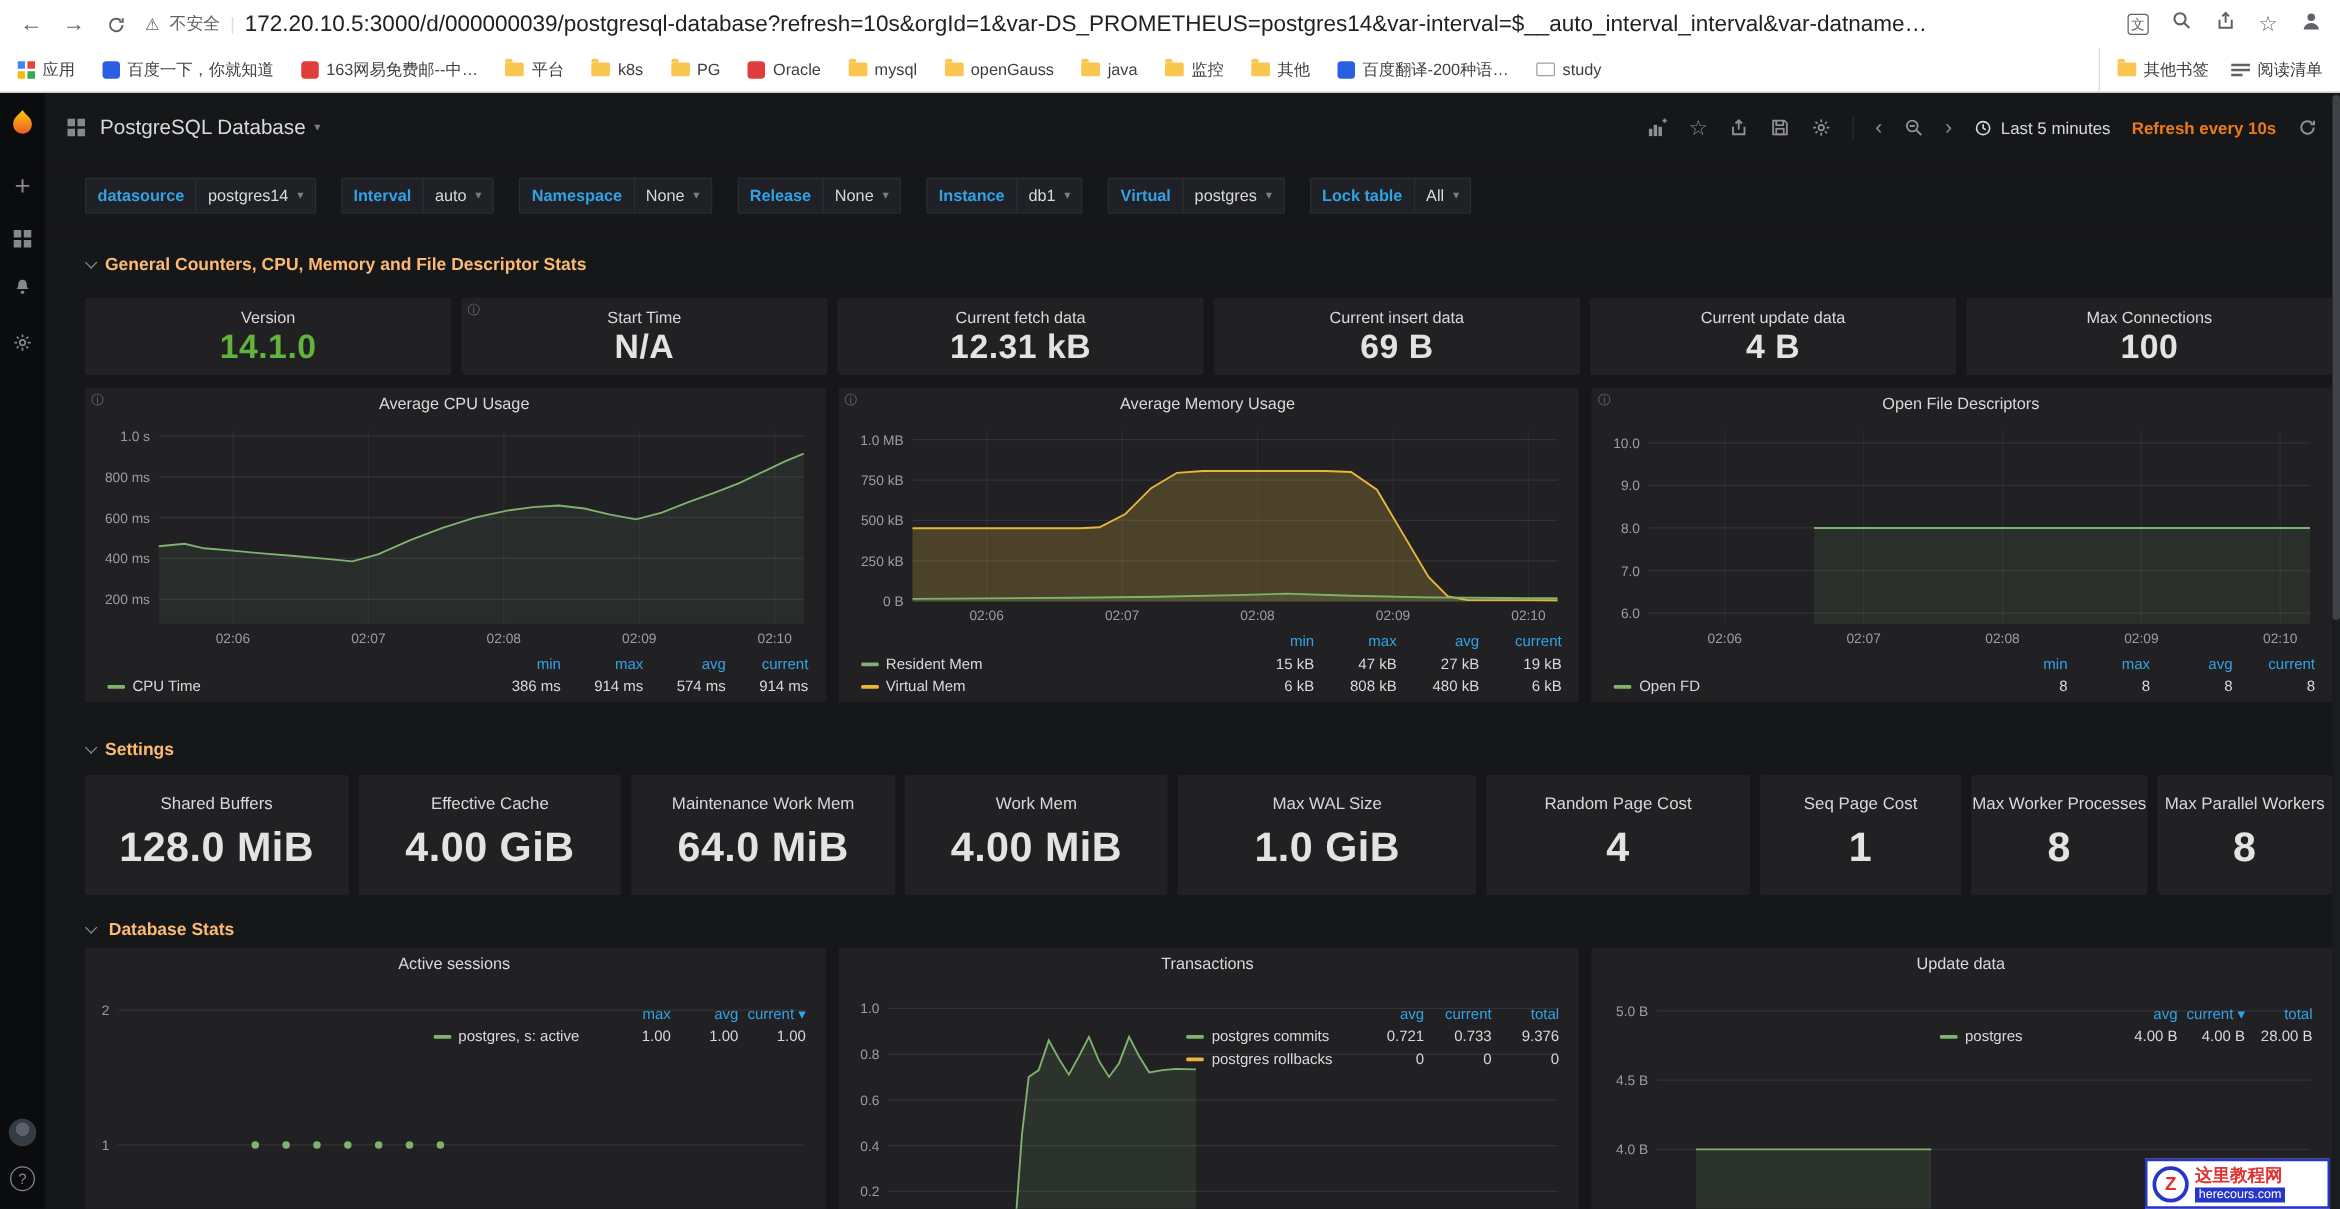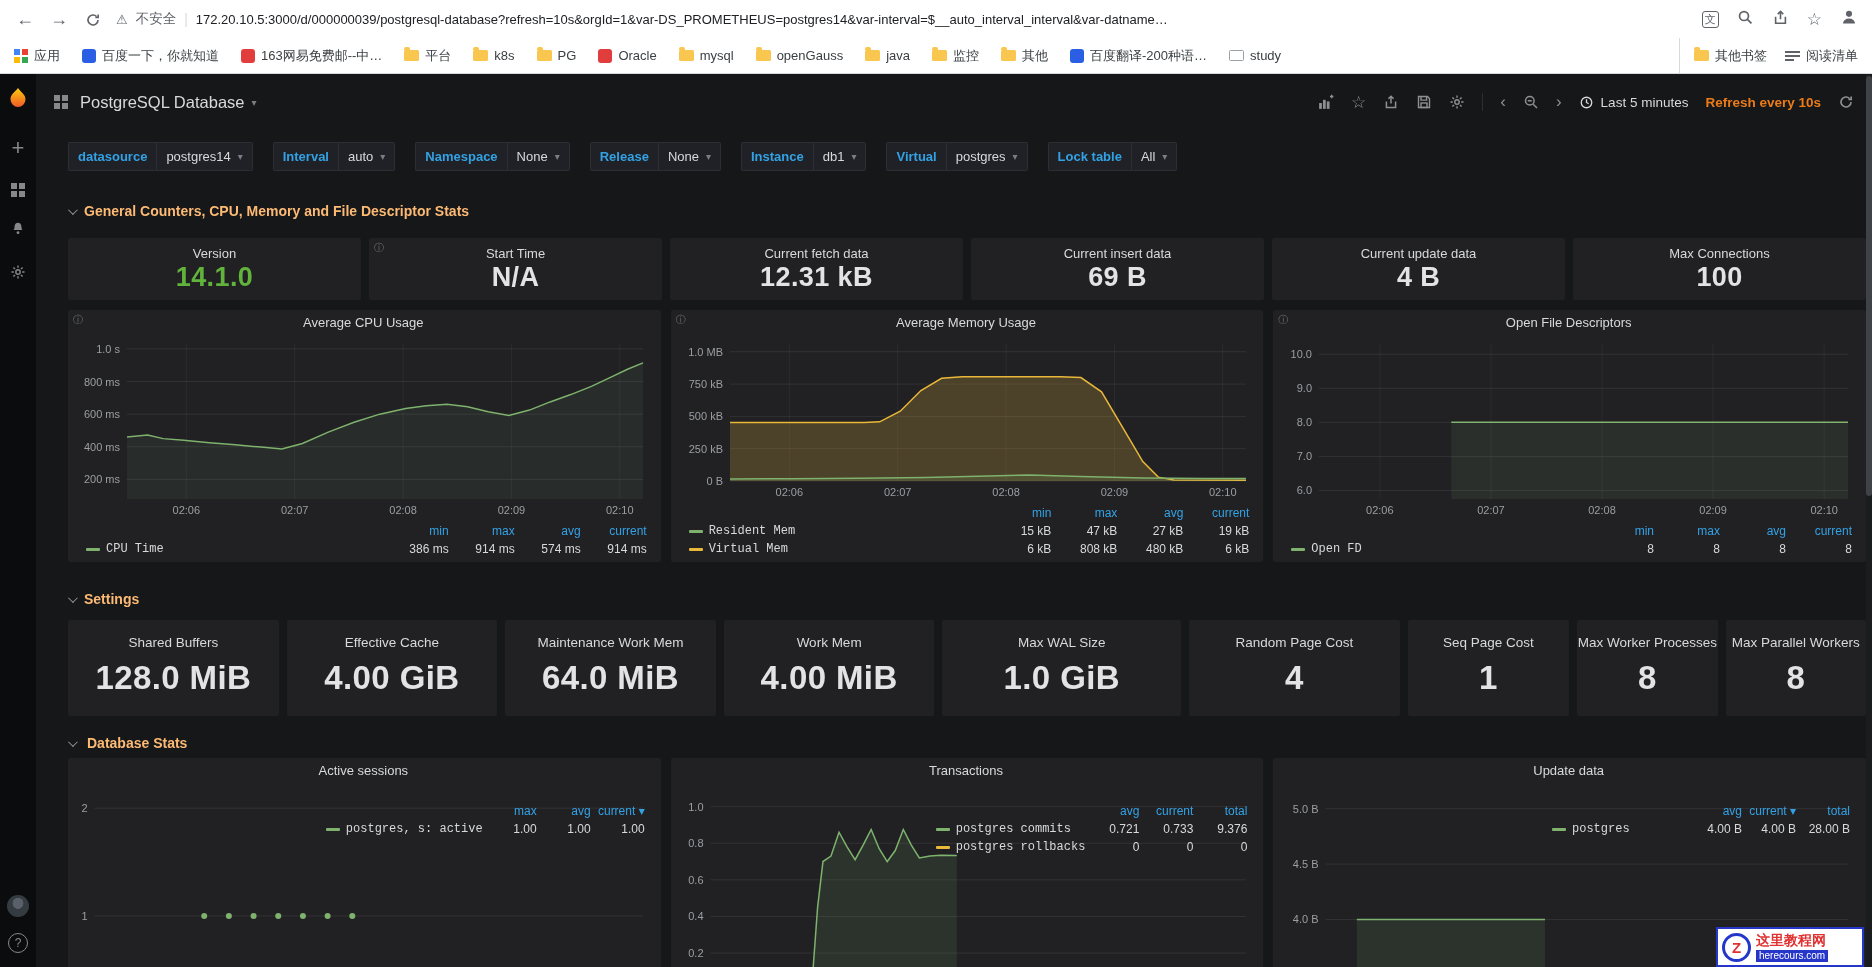--- a/index.html
+++ b/index.html
@@ -7,21 +7,21 @@
 
   
   .browser{position:absolute;top:0;left:0;right:0;height:74px;background:#fff;z-index:20;}
   .url-row{height:38px;display:flex;align-items:center;padding:0 14px;gap:12px;}
   .nav-btn{color:#5f6368;font-size:18px;width:22px;text-align:center;cursor:pointer;line-height:1;}
   .nav-btn svg{vertical-align:middle;}
   .addr{flex:1;display:flex;align-items:center;gap:8px;min-width:0;}
   .warn{color:#5f6368;font-size:13px;}
   .sec-label{color:#5f6368;font-size:13.5px;white-space:nowrap;}
   .sep{color:#dadce0;font-size:14px;}
-  .url{color:#202124;font-size:13px;white-space:nowrap;overflow:hidden;min-width:0;}
+  .url{color:#202124;font-size:18px;white-space:nowrap;overflow:hidden;min-width:0;}
   .addr-icons{display:flex;align-items:center;gap:18px;color:#5f6368;}
   .tr-box{display:inline-flex;align-items:center;justify-content:center;width:17px;height:17px;border:1.4px solid #5f6368;border-radius:3px;font-size:11px;color:#5f6368;}
   .star{font-size:17px;color:#5f6368;}
 
   .bm-row{height:36px;display:flex;padding:0 14px;font-size:13px;color:#3c4043;border-bottom:1px solid #d7d9dc;background:#fff;}
   .bm-left{display:flex;align-items:center;gap:22px;flex:1;overflow:hidden;}
   .bm-right{display:flex;align-items:center;gap:18px;padding-left:14px;border-left:1px solid #d7d9dc;white-space:nowrap;}
   .bm-item{display:flex;align-items:center;gap:6px;white-space:nowrap;cursor:pointer;}
   .bm-ic{flex:none;display:inline-block;}
   .ic-folder{width:15px;height:11px;background:#f9c74f;border-radius:1.5px;position:relative;}
@@ -96,21 +96,21 @@
   #charts-row1{margin-top:10px;height:252px;}
   #charts-row2{margin-top:2px;height:240px;}
   .graph-panel{flex:1;display:flex;flex-direction:column;padding:5px 8px 4px 6px;min-width:0;}
   .panel-title{flex:none;text-align:center;font-size:13px;color:#d8d9da;height:21px;cursor:pointer;}
   .plot{flex:1;position:relative;min-height:0;}
   .panel-info{position:absolute;top:3px;left:5px;color:#6e7077;font-size:10px;cursor:pointer;z-index:2;}
 
   .legend{font-size:12px;color:#d8d9da;}
   .legend-bottom{flex:none;padding:1px 6px 2px 12px;}
   .lg-row{display:flex;align-items:flex-end;height:18px;}
-  .lg-name{flex:1;display:flex;align-items:center;gap:6px;white-space:nowrap;cursor:pointer;min-width:0;font-family:Liberation Mono, monospace;}
+  .lg-name{flex:1;display:flex;align-items:center;gap:6px;white-space:nowrap;cursor:pointer;min-width:0;}
   .lg-col{width:66px;text-align:right;white-space:nowrap;}
   .lg-head .lg-col{color:#33a2e5;cursor:pointer;}
   .lg-dash{width:14px;height:3px;border-radius:1px;display:inline-block;flex:none;}
   .legend-right{position:absolute;top:16px;right:8px;z-index:2;}
   .legend-right .lg-col{width:54px;}
   .legend-right .lg-name{min-width:136px;}
 
   
   .g-scrollbar{position:absolute;right:0;top:74px;bottom:0;width:6px;background:#1b1c1e;z-index:15;}
   .g-thumb{position:absolute;top:2px;left:0;width:6px;height:420px;background:#3f4246;border-radius:3px;cursor:pointer;}

